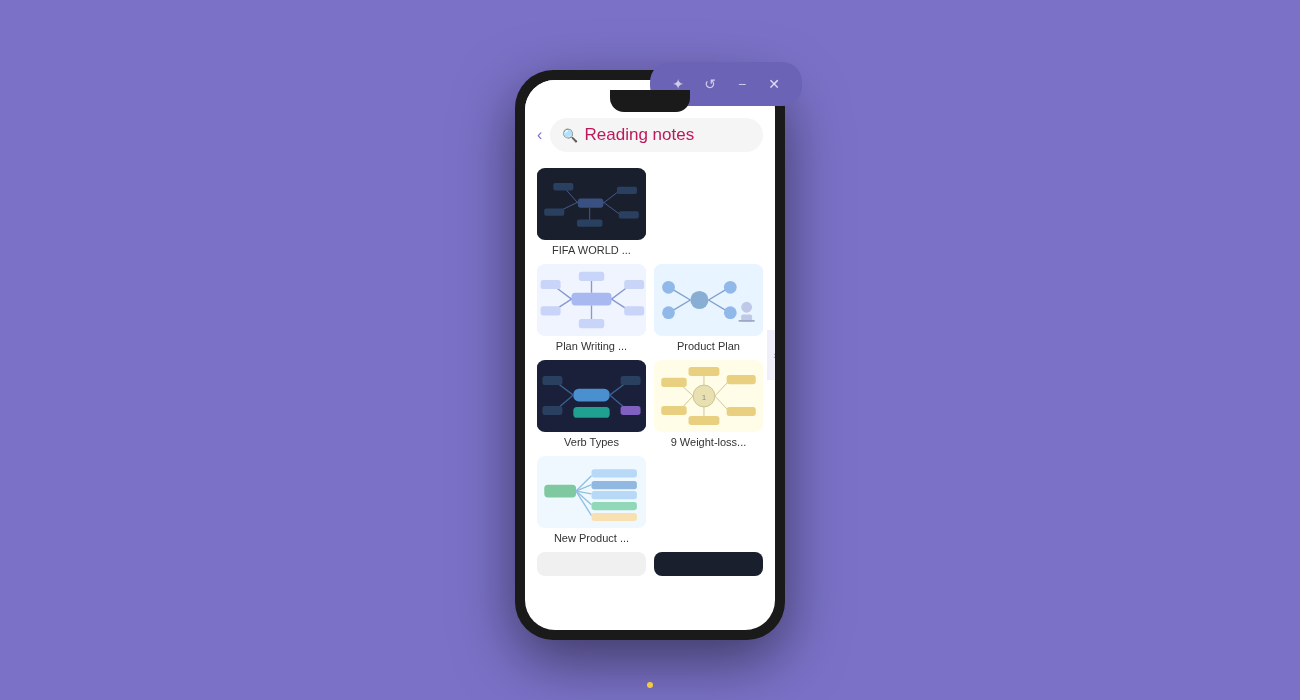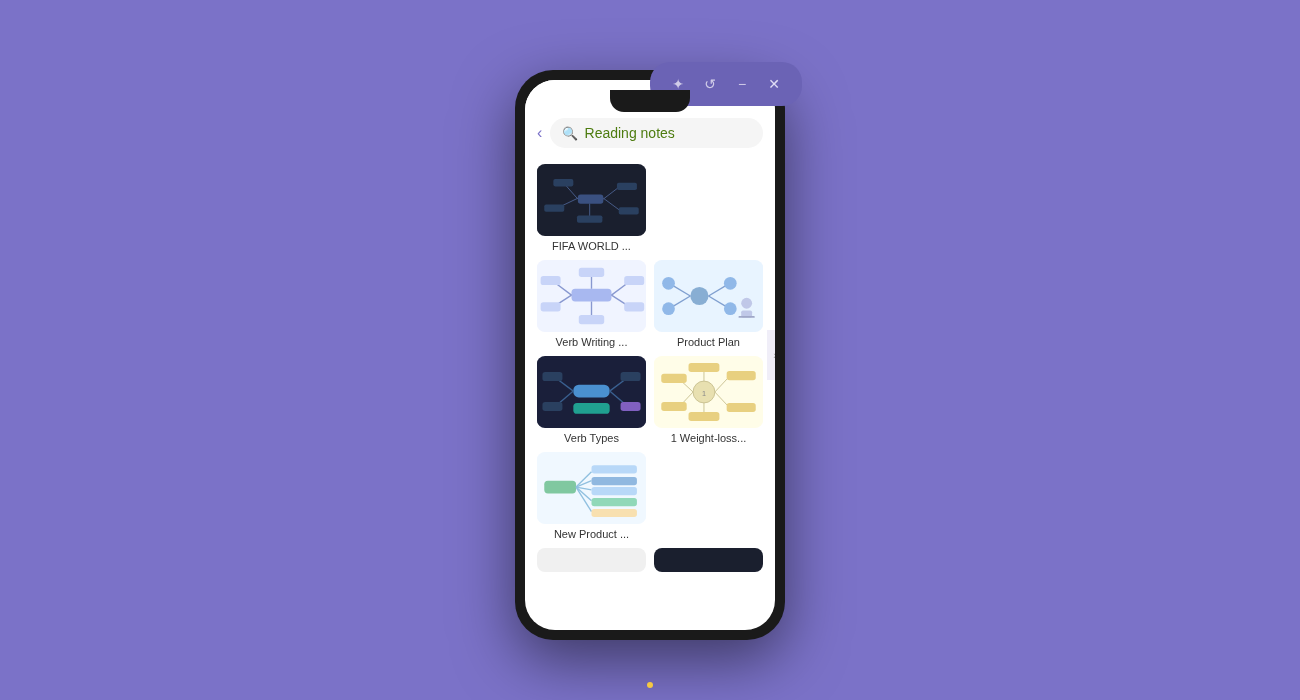--- a/index.html
+++ b/index.html
@@ -131,22 +131,22 @@
       align-items: center;
       gap: 6px;
     }
 
     .search-icon-glyph {
       color: #999;
       font-size: 13px;
     }
 
     .search-text {
-      font-size: 14px;
-      color: #4d7c0f;
+      font-size: 17px;
+      color: #be185d;
     }
 
     
     .grid-content {
       flex: 1;
       overflow-y: auto;
       padding: 8px 12px 8px 12px;
       scrollbar-width: none;
     }
 
@@ -299,21 +299,21 @@
                 <line x1="82" y1="35" x2="102" y2="20" stroke="#8898d0" stroke-width="1.5"></line>
                 <rect x="96" y="14" width="22" height="10" rx="3" fill="#c8d4f8"></rect>
                 <line x1="82" y1="35" x2="102" y2="48" stroke="#8898d0" stroke-width="1.5"></line>
                 <rect x="96" y="43" width="22" height="10" rx="3" fill="#c8d4f8"></rect>
                 <line x1="60" y1="28" x2="60" y2="12" stroke="#8898d0" stroke-width="1.5"></line>
                 <rect x="46" y="5" width="28" height="10" rx="3" fill="#c8d4f8"></rect>
                 <line x1="60" y1="42" x2="60" y2="58" stroke="#8898d0" stroke-width="1.5"></line>
                 <rect x="46" y="57" width="28" height="10" rx="3" fill="#c8d4f8"></rect>
               </svg>
             </div>
-            <span class="card-label">Verb Writing ...</span>
+            <span class="card-label">Plan Writing ...</span>
           </div>
 
           <div class="card">
             <div class="card-thumb thumb-product-plan">
               <svg width="100%" height="100%" viewBox="0 0 120 72" xmlns="http://www.w3.org/2000/svg">
                 <rect width="120" height="72" fill="#e8f4ff"></rect>
 
                 <circle cx="50" cy="36" r="10" fill="#6090c0" opacity="0.7"></circle>
                 <line x1="60" y1="36" x2="80" y2="24" stroke="#80a0d0" stroke-width="1.5"></line>
                 <circle cx="84" cy="22" r="7" fill="#90b8e8"></circle>
@@ -373,21 +373,21 @@
                 <line x1="55" y1="24" x2="55" y2="10" stroke="#c8c090" stroke-width="1"></line>
                 <rect x="38" y="4" width="34" height="10" rx="3" fill="#e8d080"></rect>
                 <line x1="43" y1="36" x2="28" y2="22" stroke="#c8c090" stroke-width="1"></line>
                 <rect x="8" y="16" width="28" height="10" rx="3" fill="#e8d080"></rect>
                 <line x1="43" y1="36" x2="28" y2="52" stroke="#c8c090" stroke-width="1"></line>
                 <rect x="8" y="47" width="28" height="10" rx="3" fill="#e8d080"></rect>
                 <line x1="55" y1="48" x2="55" y2="62" stroke="#c8c090" stroke-width="1"></line>
                 <rect x="38" y="58" width="34" height="10" rx="3" fill="#e8d080"></rect>
               </svg>
             </div>
-            <span class="card-label">1 Weight-loss...</span>
+            <span class="card-label">9 Weight-loss...</span>
           </div>
         </div>
 
         <div class="grid-row">
 
 
           <div class="card">
             <div class="card-thumb thumb-new-product">
               <svg width="100%" height="100%" viewBox="0 0 120 72" xmlns="http://www.w3.org/2000/svg">
                 <rect width="120" height="72" fill="#f0f8ff"></rect>

